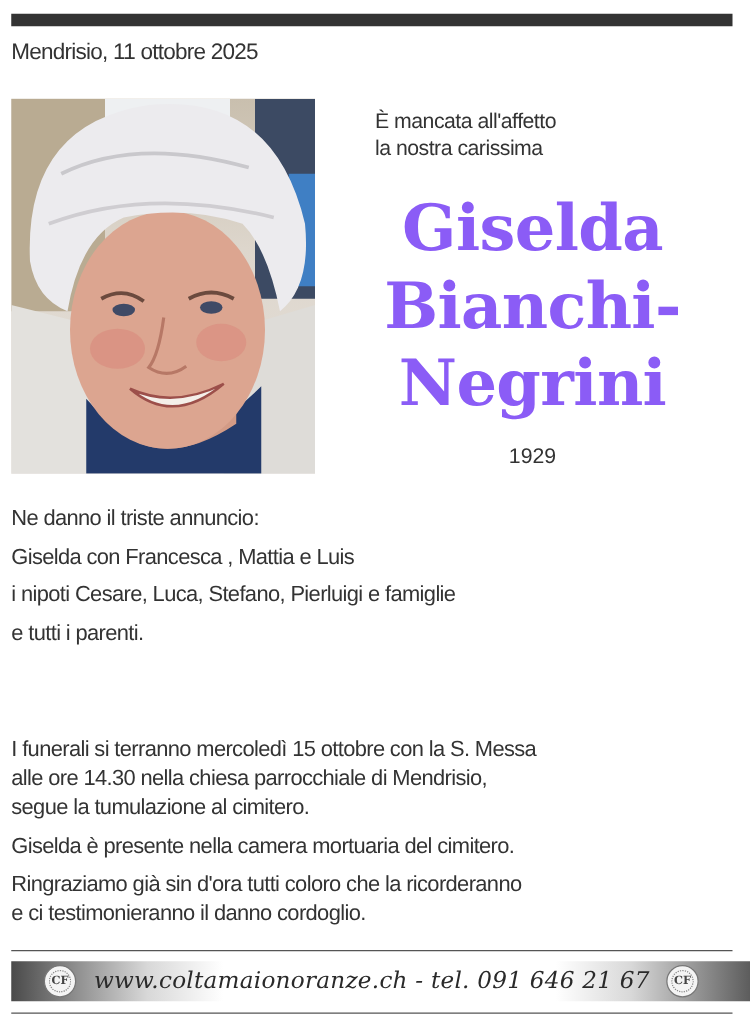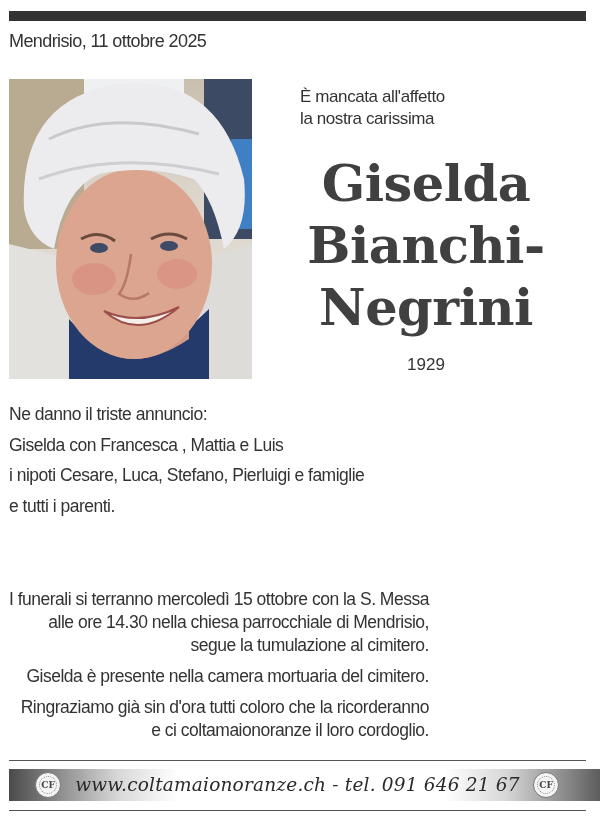--- a/index.html
+++ b/index.html
@@ -56,21 +56,21 @@
       position: absolute;
       left: 280px;
       top: 152px;
       width: 292px;
       text-align: center;
       font-family: "DejaVu Serif", "Liberation Serif", serif;
       font-weight: bold;
       font-size: 51px;
       line-height: 62px;
       letter-spacing: -0.5px;
-      color: #404040;
+      color: #8b5cf6;
     }
     .birth-year {
       position: absolute;
       left: 300px;
       top: 355px;
       width: 252px;
       text-align: center;
       font-size: 17px;
       color: #333;
     }
@@ -90,21 +90,20 @@
       position: absolute;
       left: 9px;
       top: 588px;
       font-size: 17.5px;
       letter-spacing: -0.5px;
       color: #333;
     }
     .funeral p {
       margin: 0 0 8px 0;
       line-height: 23px;
-      text-align: right;
     }
     .rule {
       position: absolute;
       left: 9px;
       width: 577px;
       height: 1px;
       background: #555;
     }
     .footer-band {
       position: absolute;
@@ -223,21 +222,21 @@
   <p>
     <span>I funerali si terranno mercoledì 15 ottobre con la S. Messa</span><br>
     <span>alle ore 14.30 nella chiesa parrocchiale di Mendrisio,</span><br>
     <span>segue la tumulazione al cimitero.</span>
   </p>
   <p>
     <span>Giselda è presente nella camera mortuaria del cimitero.</span>
   </p>
   <p>
     <span>Ringraziamo già sin d'ora tutti coloro che la ricorderanno</span><br>
-    <span>e ci coltamaionoranze il loro cordoglio.</span>
+    <span>e ci testimonieranno il danno cordoglio.</span>
   </p>
 </div>
 
 <div class="rule" style="top:760px;"></div>
 
 <div class="footer-band">
   <div class="logo" style="left:26px;">
     <span>CF</span>
   </div>
   <div class="footer-text">www.coltamaionoranze.ch - tel. 091 646 21 67</div>

